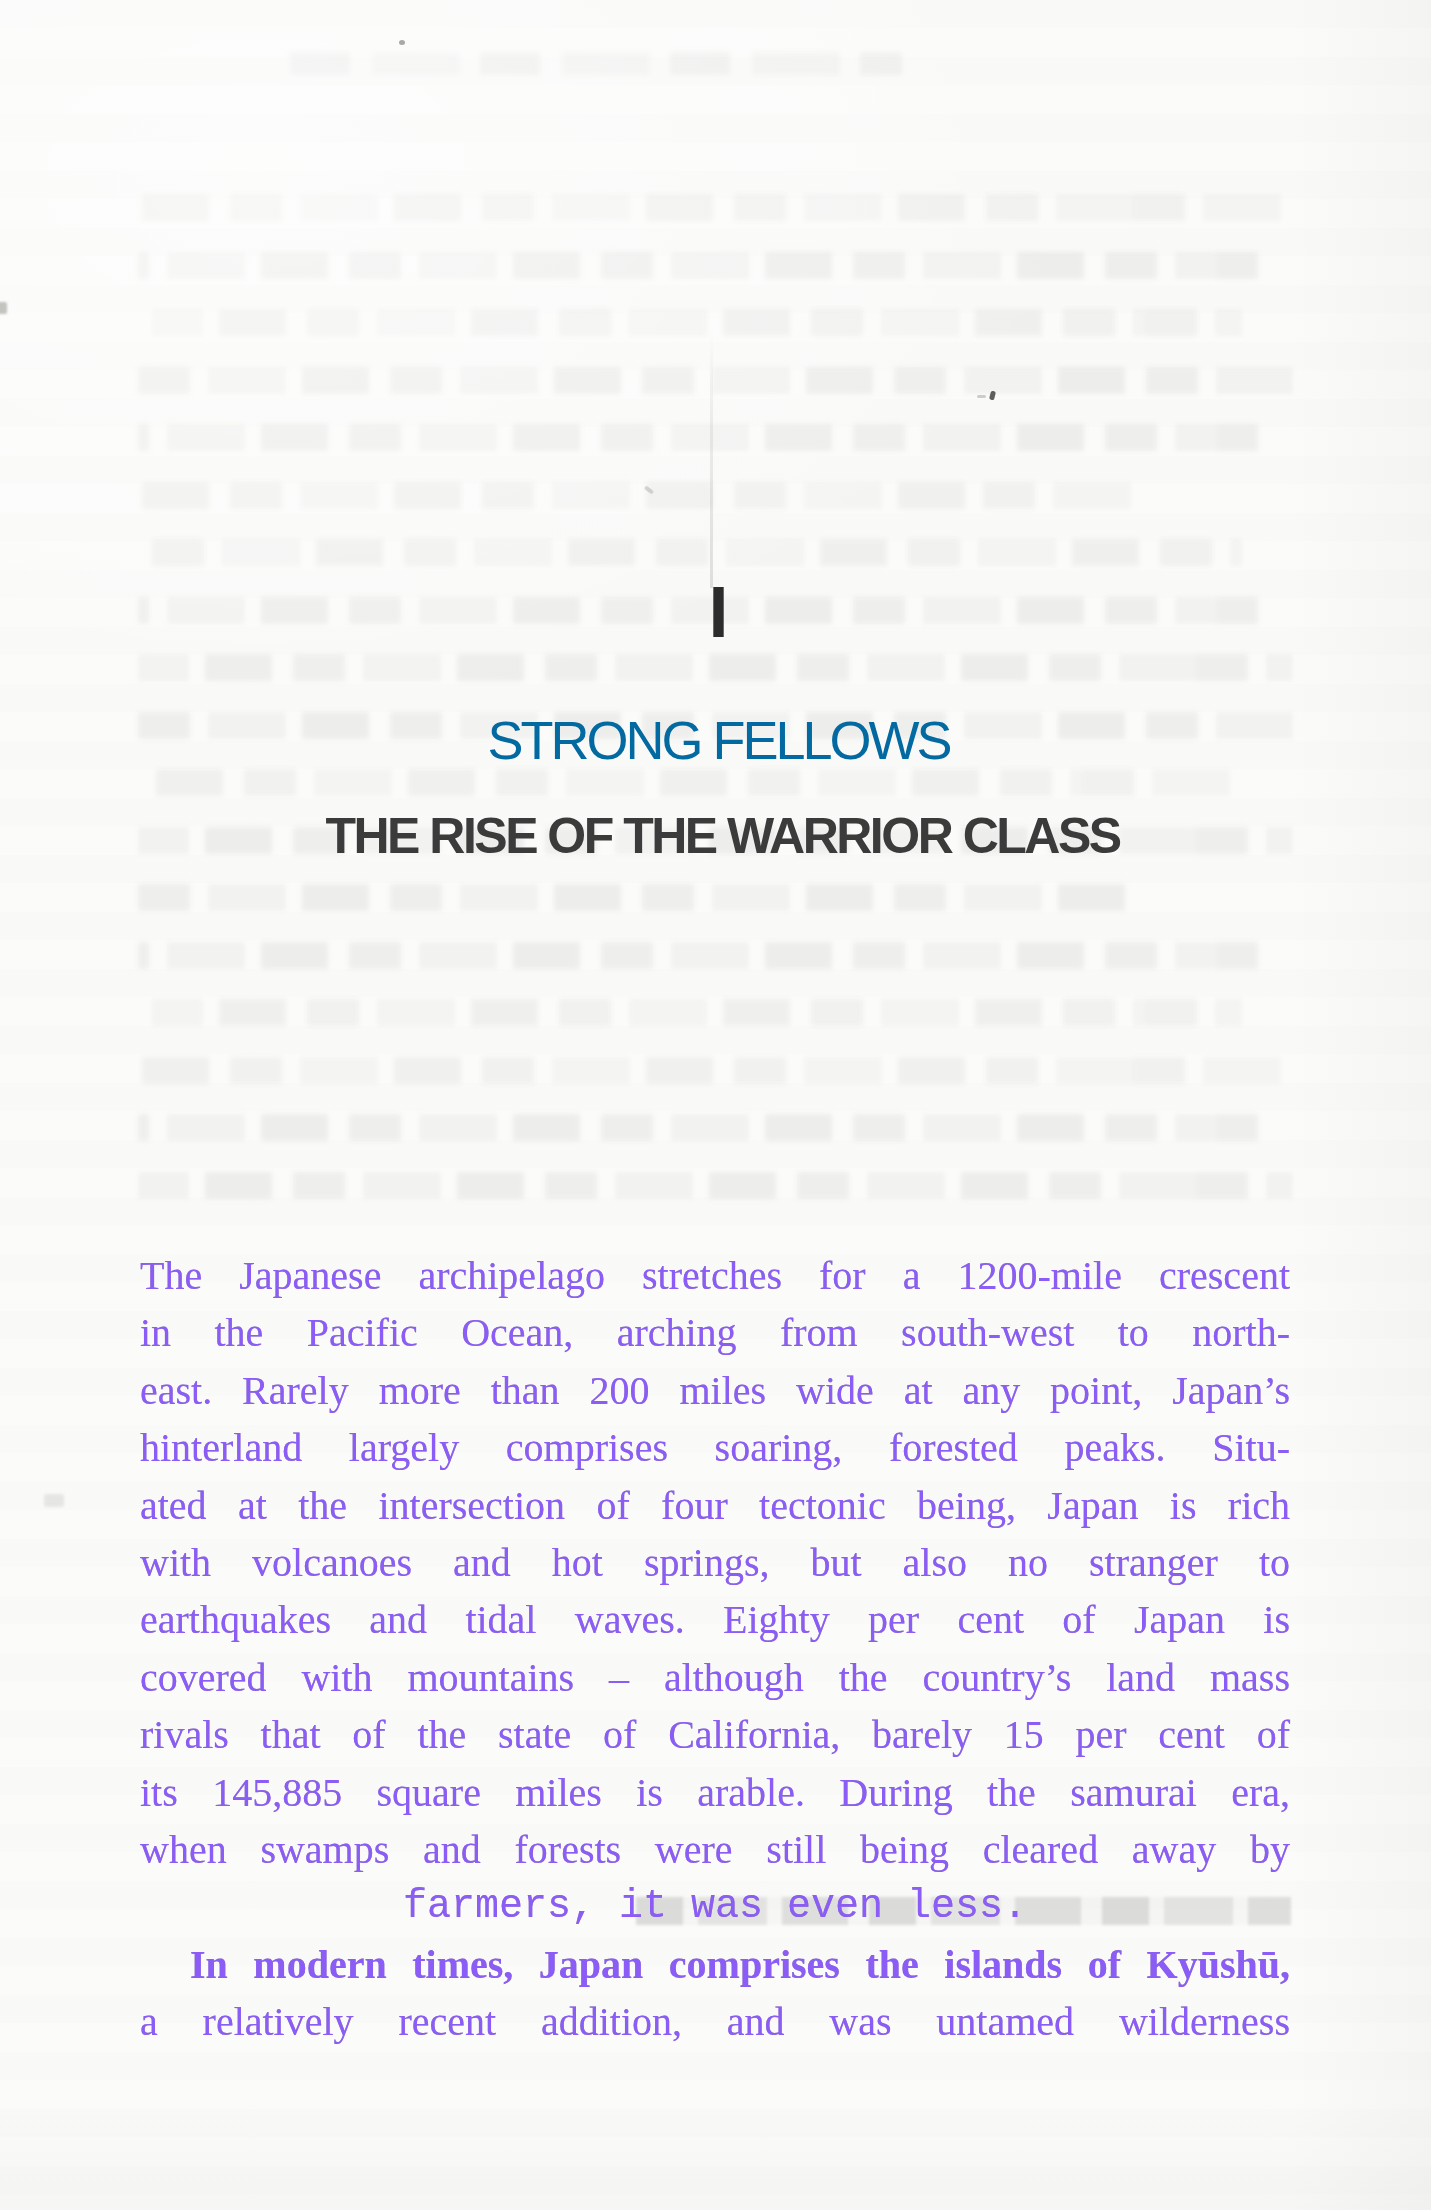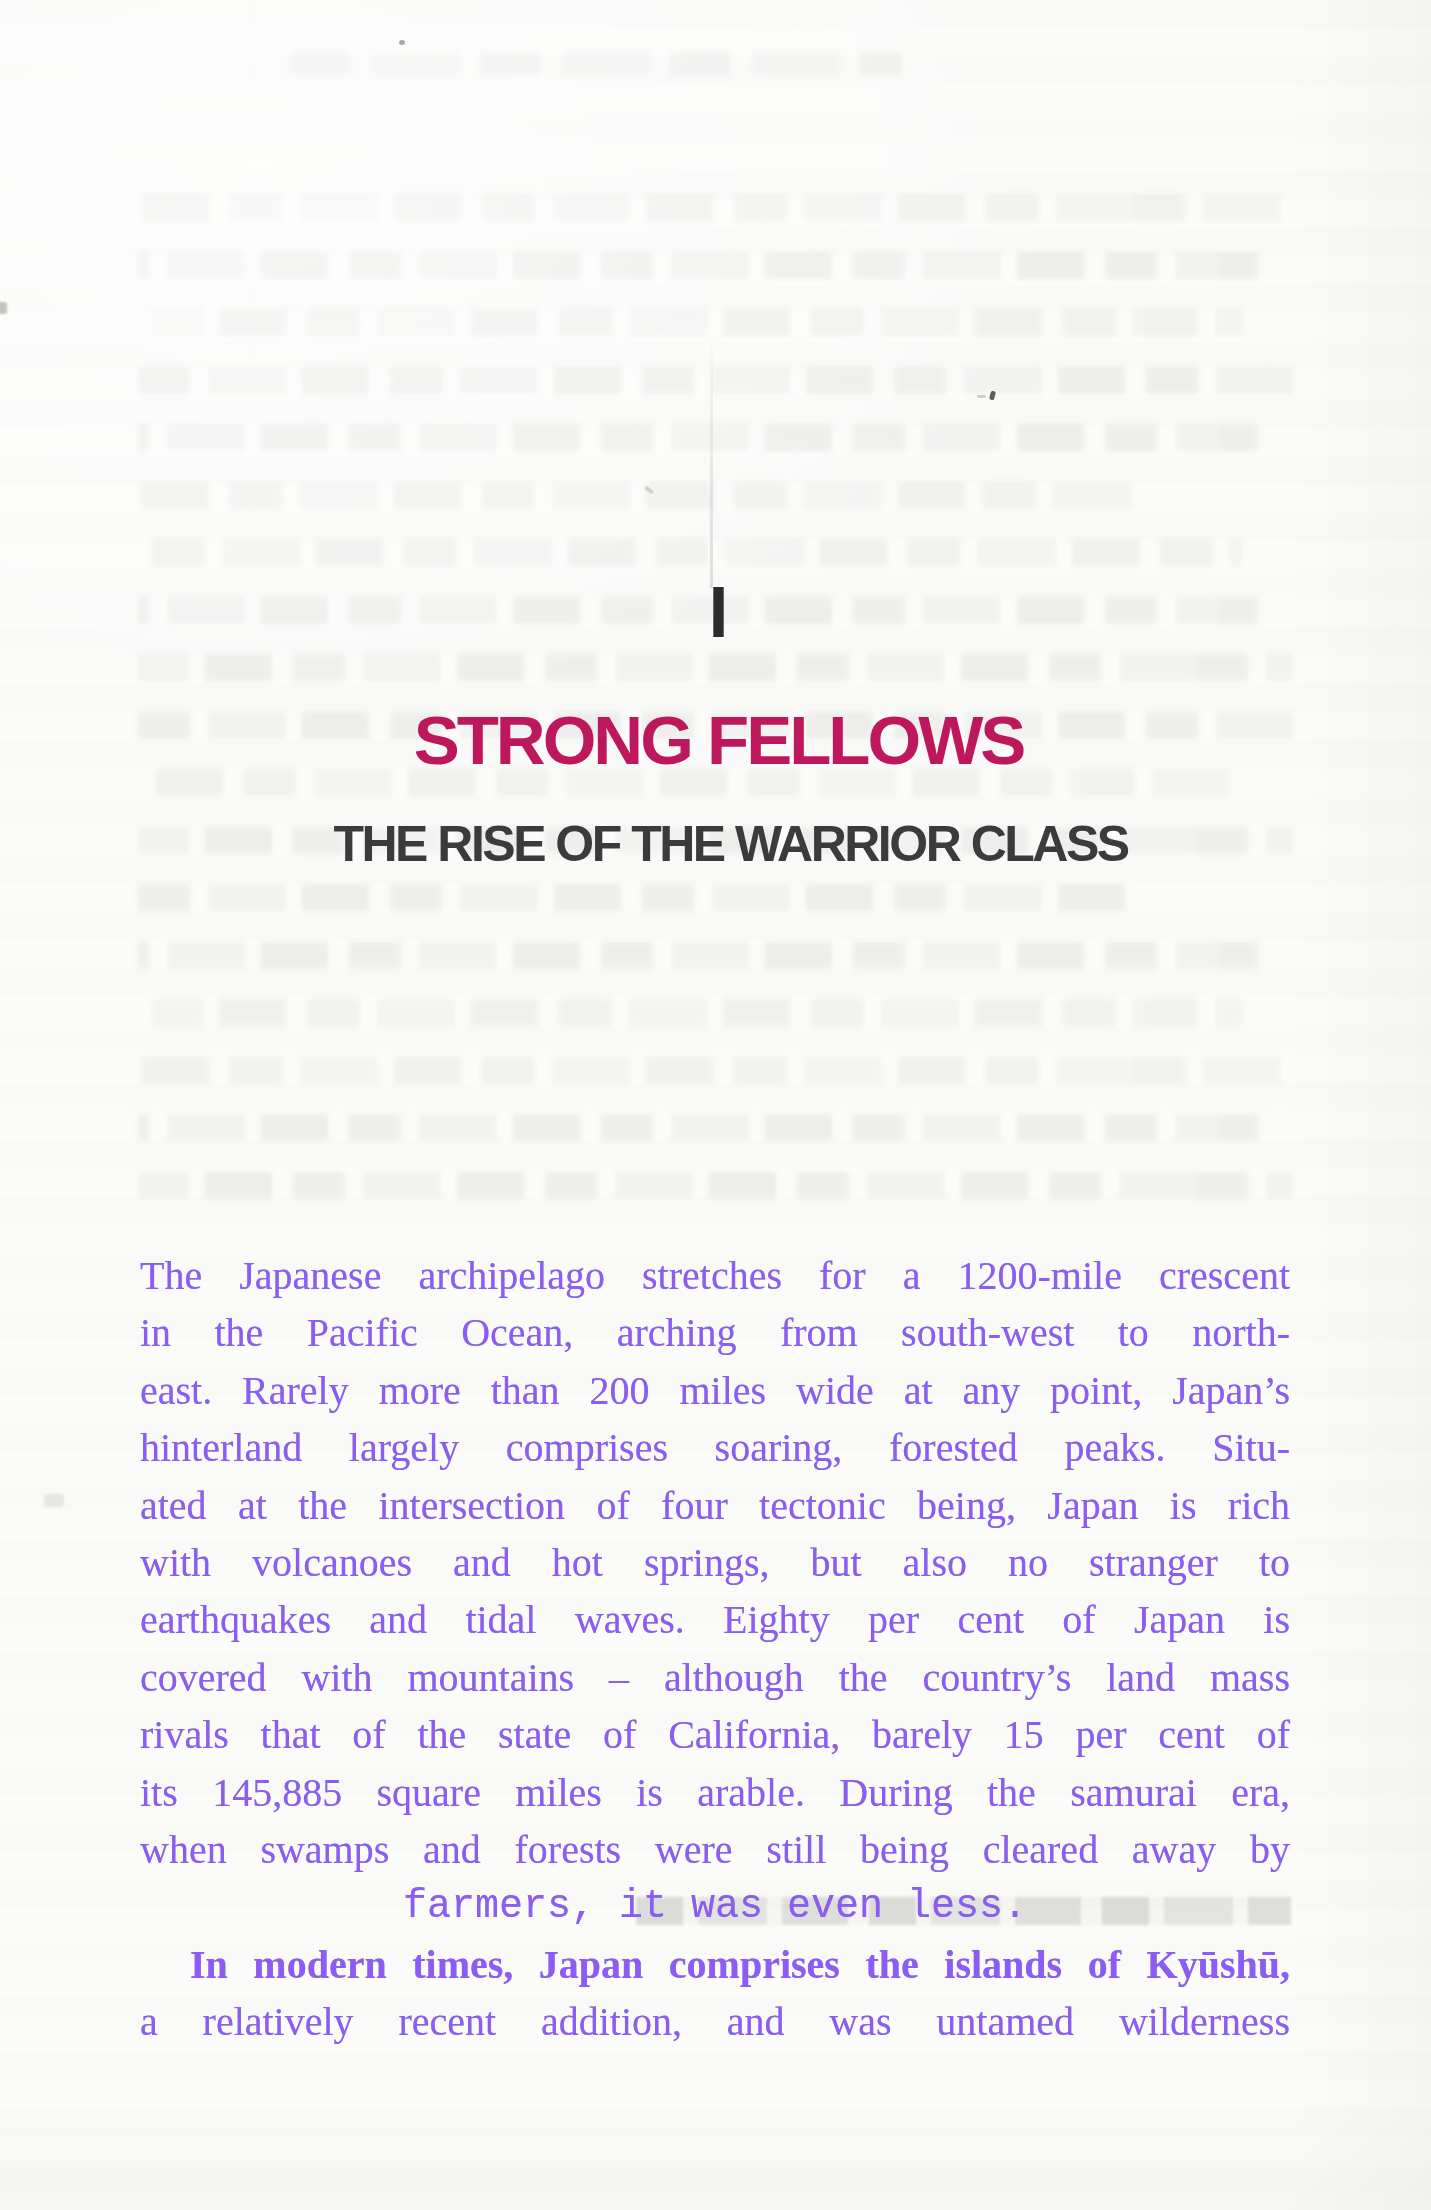--- a/index.html
+++ b/index.html
@@ -74,24 +74,24 @@
   .sp5{left:44px;top:1494px;width:20px;height:13px;background:rgba(200,200,195,.4);border-radius:3px;filter:blur(1.5px);}
   
   .chapter-head{position:absolute;left:140px;width:1157px;z-index:3;text-align:center;
     font-family:"Liberation Sans", sans-serif;font-weight:bold;}
   .chapter-number{
     position:absolute;top:576px;left:0;width:100%;
     font-size:72px;line-height:72px;color:#2c2c2c;letter-spacing:0;
   }
   .chapter-title{
     position:absolute;top:709px;left:0;width:100%;margin:0;
-    font-size:69px;line-height:63px;letter-spacing:-3px;color:#be185d;font-weight:bold;
+    font-size:54px;line-height:63px;letter-spacing:-3px;color:#0369a1;font-weight:normal;
   }
   .chapter-subtitle{
-    position:absolute;top:807px;left:0;width:100%;margin:12px;
+    position:absolute;top:807px;left:0;width:100%;margin:4px;
     font-size:50px;line-height:50px;letter-spacing:-2.5px;color:#3b3b3b;font-weight:bold;
   }
   
   .body-text{
     position:absolute;left:140px;top:1247px;width:1150px;z-index:3;
     font-size:40px;line-height:57.4px;color:#8b5cf6;
     text-shadow:0 0 0.6px rgba(47,46,43,0.4);
   }
   .bline{
     height:57.4px;overflow:visible;

